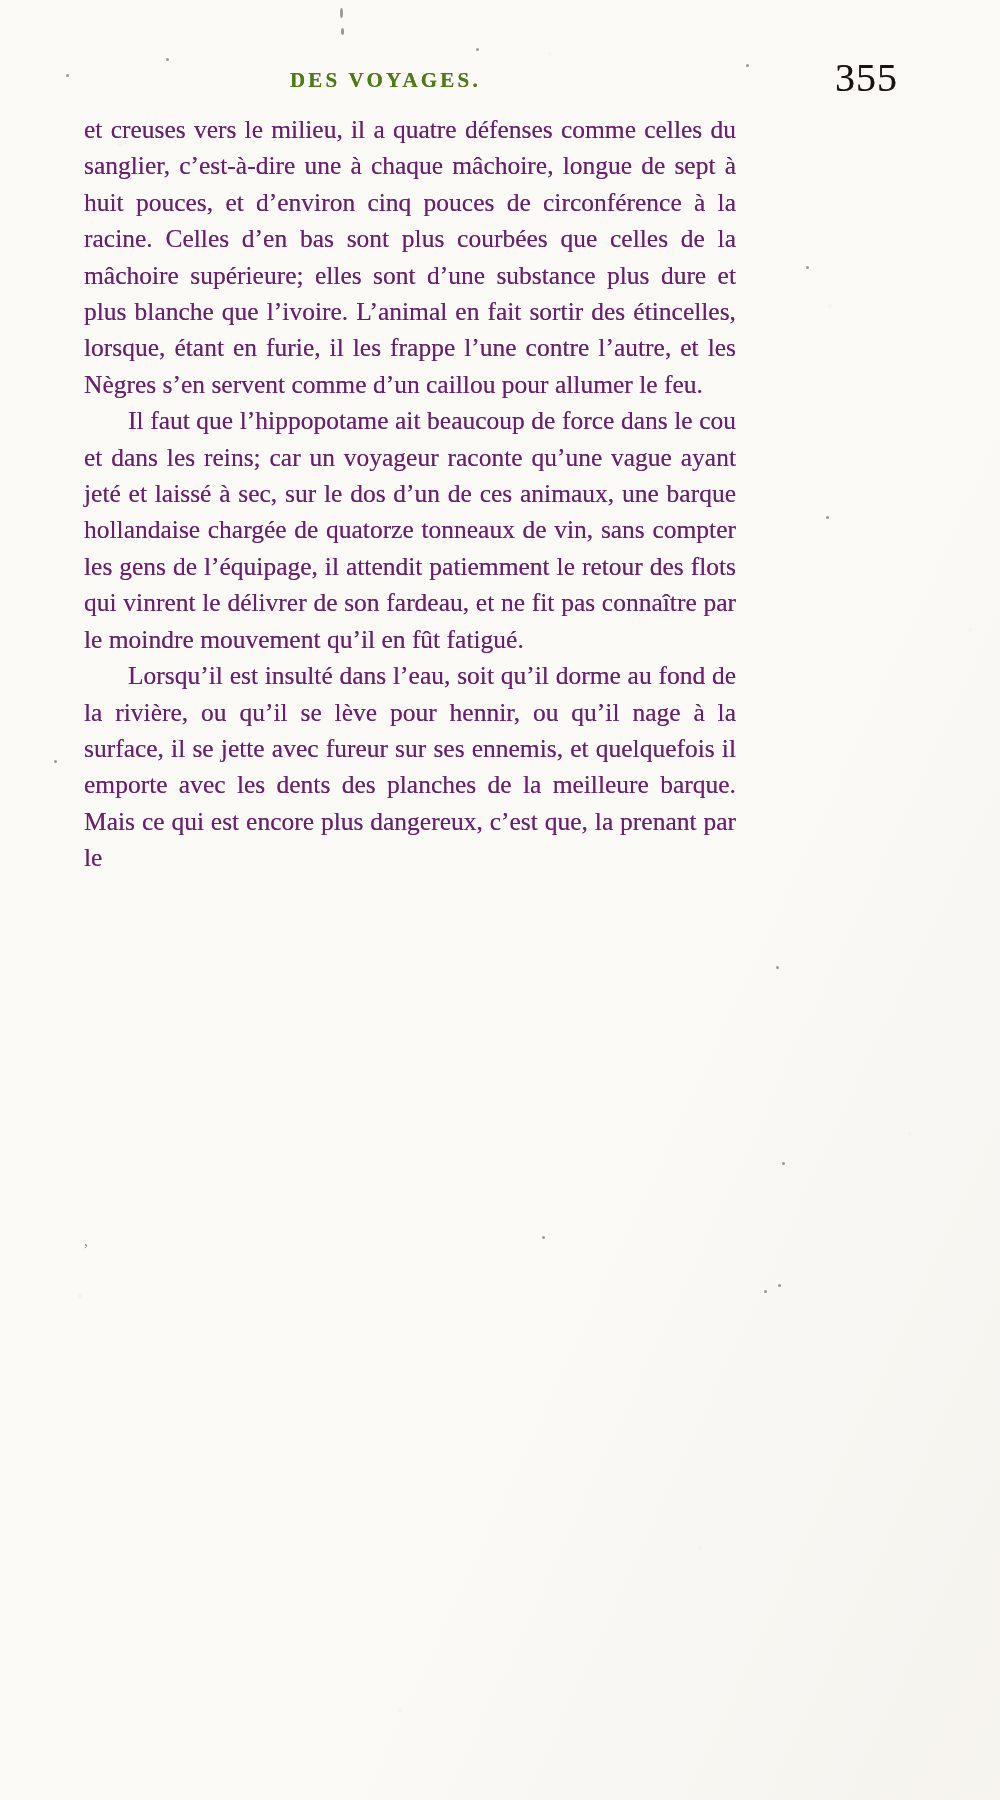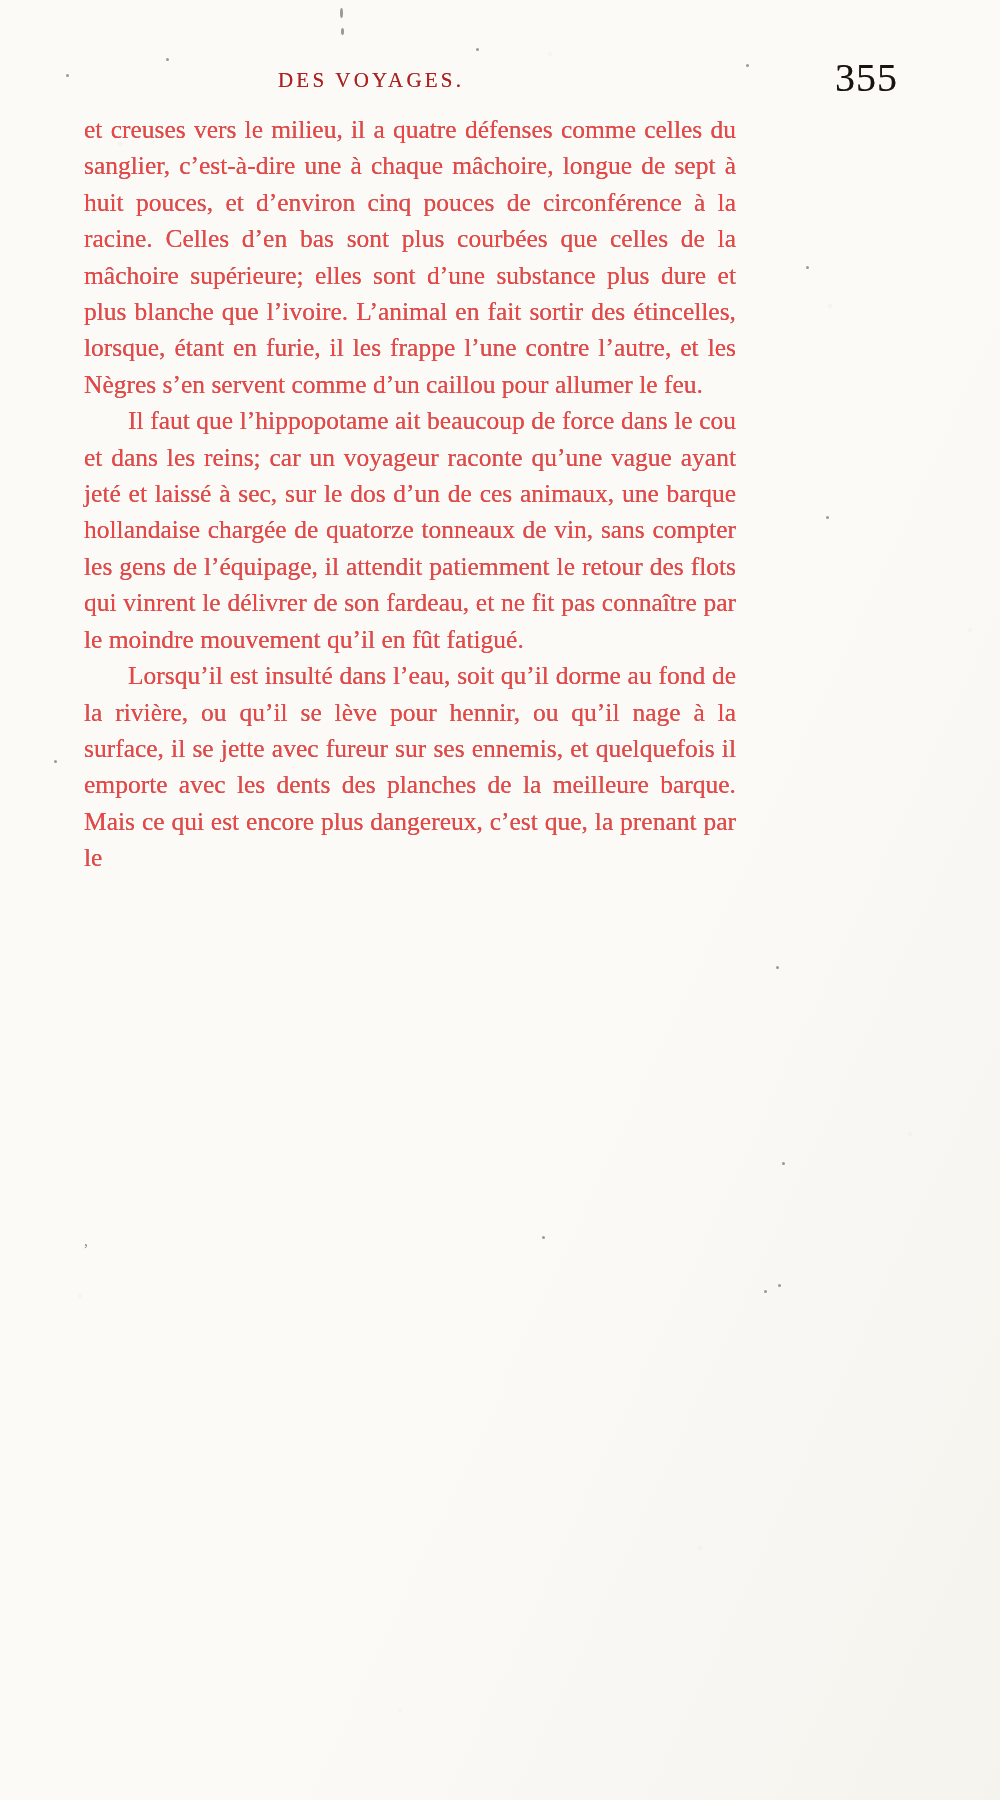--- a/index.html
+++ b/index.html
@@ -42,45 +42,45 @@
 
   .header {
     position: absolute;
     left: 80px;
     top: 60px;
     width: 660px;
     height: 40px;
   }
   .running-title {
     position: absolute;
-    left: 198px;
+    left: 210px;
     top: 8px;
     font-size: 21px;
     letter-spacing: 3.2px;
-    font-weight: 400;
-    color: #b91c1c;
+    font-weight: 700;
+    color: #4d7c0f;
     white-space: nowrap;
   }
   .folio {
     position: absolute;
     left: 755px;
     top: -6px;
     font-size: 40px;
     color: #17140e;
     letter-spacing: 1px;
   }
 
   .body-text {
     position: absolute;
     left: 84px;
     top: 112px;
     width: 652px;
     font-size: 25.5px;
     line-height: 36.4px;
-    color: #ef4444;
+    color: #701a75;
     text-align: justify;
     text-justify: inter-word;
   }
   .body-text p {
     margin: 0;
     text-indent: 44px;
   }
   .body-text p.noindent {
     text-indent: 0;
   }

